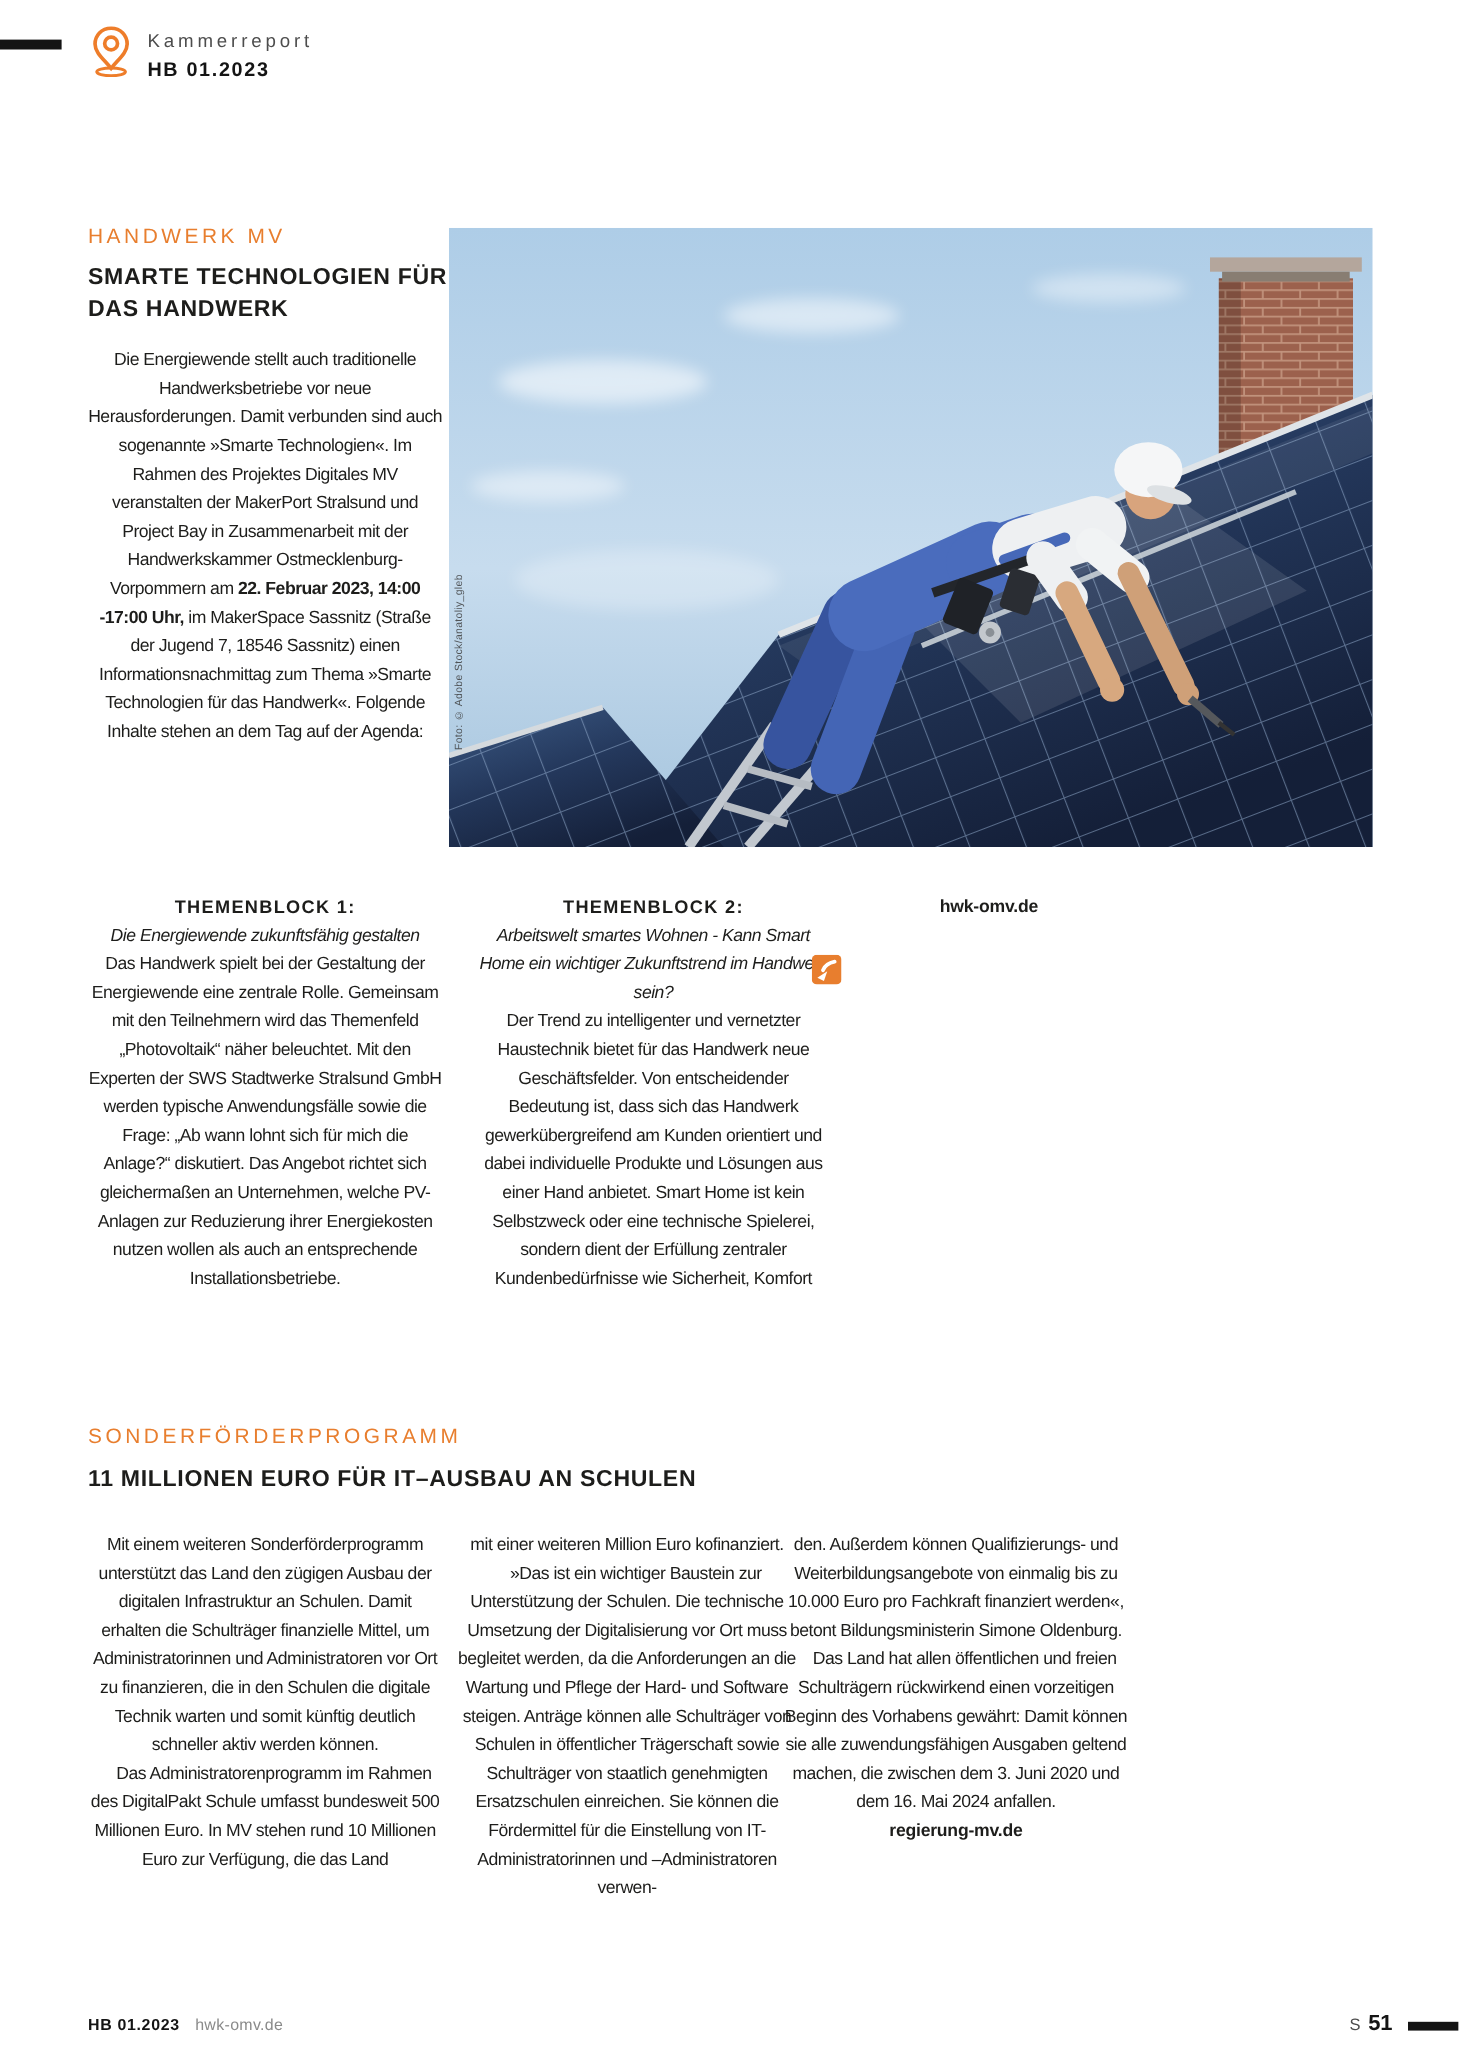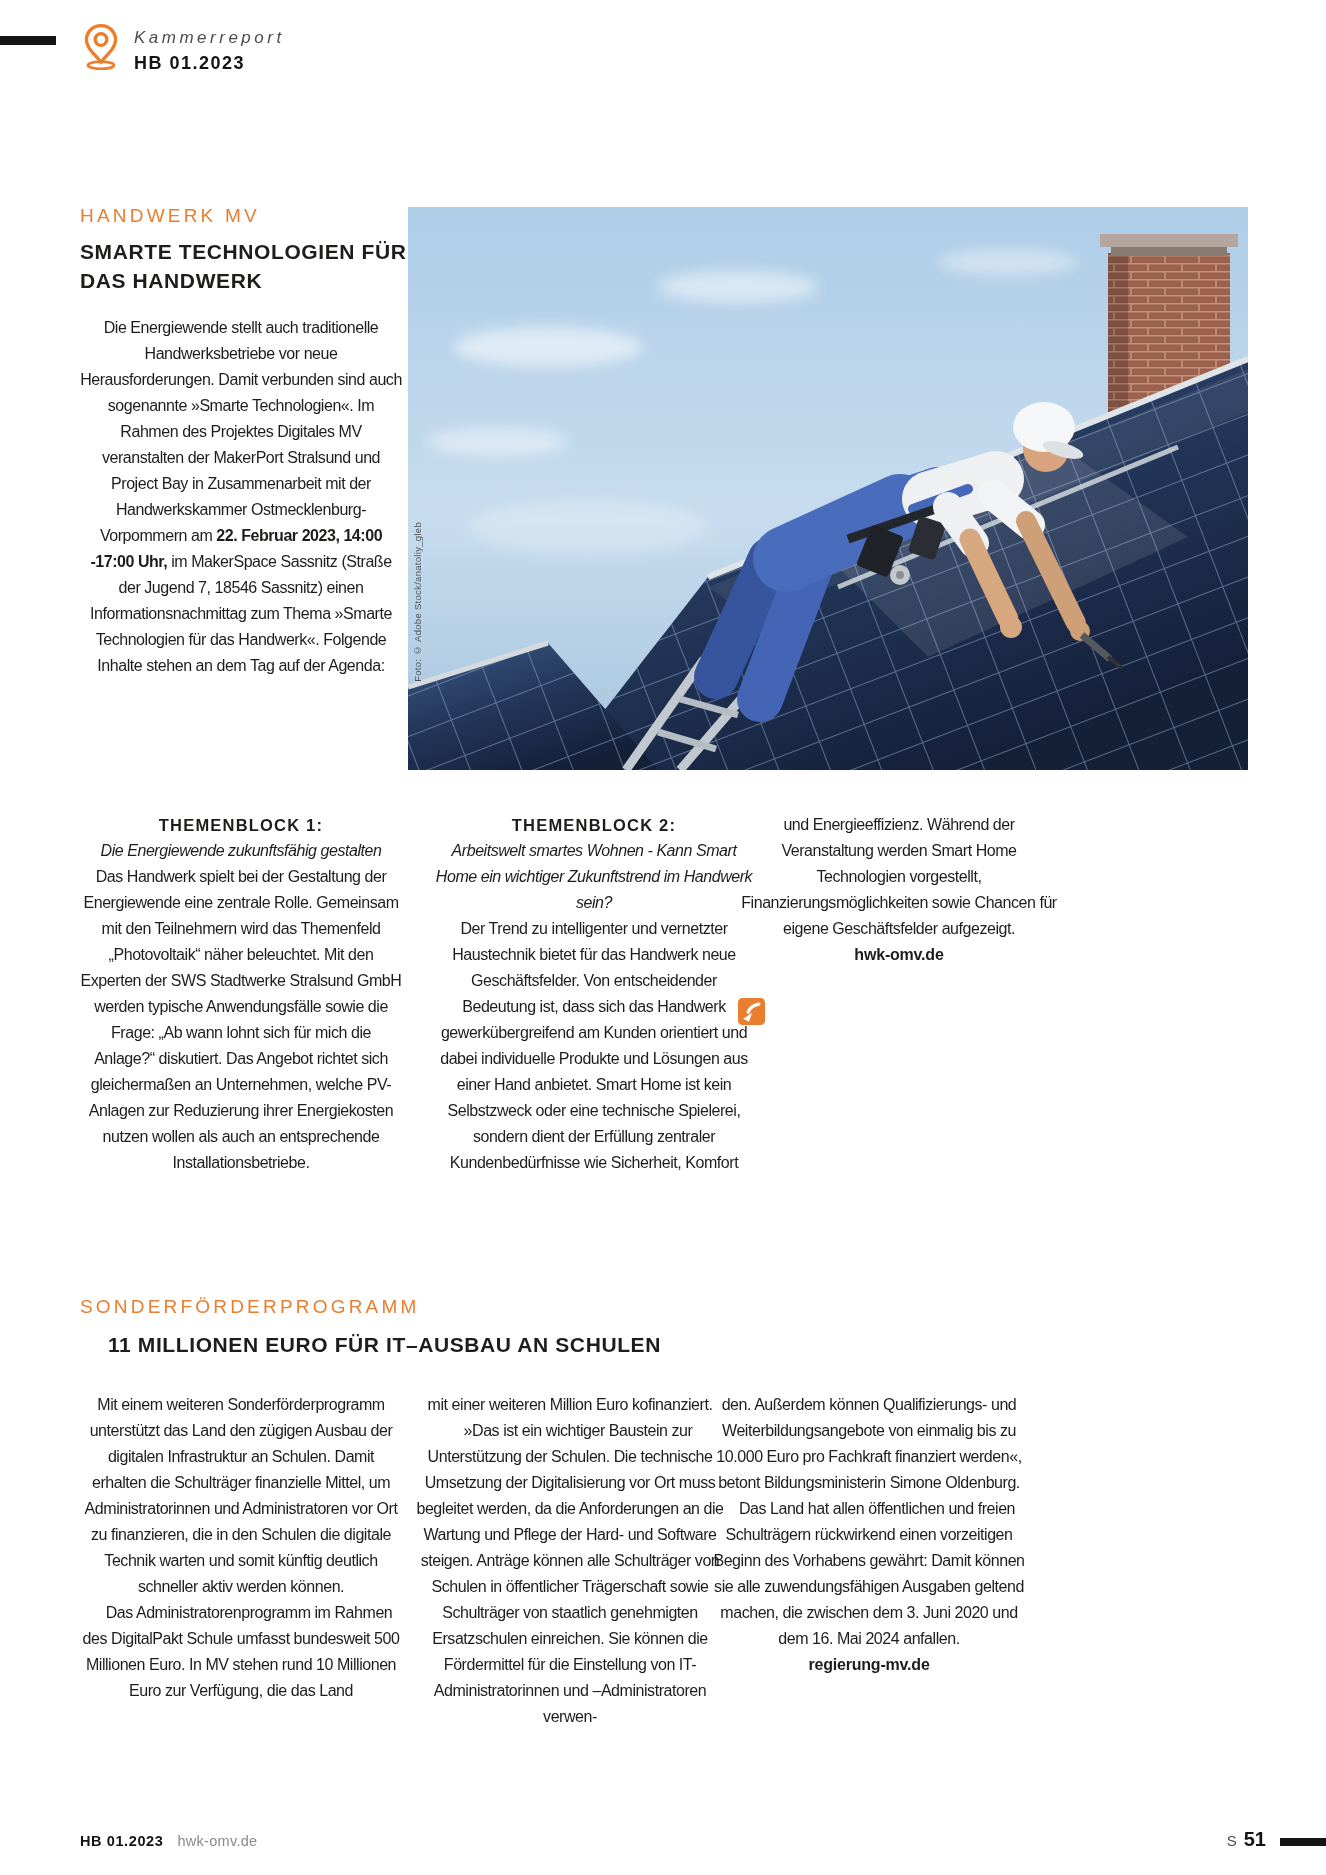--- a/index.html
+++ b/index.html
@@ -3,21 +3,21 @@
 <meta charset="utf-8">
 <style>
   html,body{margin:0;padding:0;}
   body{width:1326px;height:1875px;background:#ffffff;position:relative;overflow:hidden;
        font-family:"Liberation Sans","DejaVu Sans",sans-serif;color:#1d1d1b;}
   .abs{position:absolute;}
   
   .edge-bar-left{left:0;top:36px;width:56px;height:9px;background:#141414;}
   .logo-wrap{left:80px;top:22px;display:flex;align-items:flex-start;gap:12px;}
   .logo-pin{width:42px;height:48px;}
-  .brand-line{color:#4d4d4d;font-size:17px;letter-spacing:3.5px;padding-top:6px;font-style:italic;}
+  .brand-line{color:#4d4d4d;font-size:17px;letter-spacing:3.5px;padding-top:6px;}
   .issue-line{color:#141414;font-size:18px;font-weight:bold;letter-spacing:1.5px;margin-top:5px;}
   
   .kicker{color:#e87e2e;font-size:19px;letter-spacing:3.2px;font-weight:400;}
   .headline{color:#1d1d1b;font-size:21px;font-weight:bold;letter-spacing:.6px;line-height:29px;}
   .col{width:322px;font-size:16px;line-height:26px;letter-spacing:-0.45px;}
   .col p{margin:0;text-align:center;}
   .col p.indent{text-indent:16px;}
   .block-head{font-weight:bold;letter-spacing:1.2px;font-size:16.5px;}
   .lede{font-style:italic;}
   .boldlink{font-weight:bold;letter-spacing:-0.2px;}
@@ -151,33 +151,32 @@
   <p class="block-head">THEMENBLOCK 1:</p>
   <p class="lede">Die Energiewende zukunftsfähig gestalten</p>
   <p>Das Handwerk spielt bei der Gestaltung der Energiewende eine zentrale Rolle. Gemeinsam mit den Teilnehmern wird das Themenfeld „Photovoltaik“ näher beleuchtet. Mit den Experten der SWS Stadtwerke Stralsund GmbH werden typische Anwendungsfälle sowie die Frage: „Ab wann lohnt sich für mich die Anlage?“ diskutiert. Das Angebot richtet sich gleichermaßen an Unternehmen, welche PV-Anlagen zur Reduzierung ihrer Energiekosten nutzen wollen als auch an entsprechende Installationsbetriebe.</p>
 </div>
 <div class="abs col" style="left:433px;top:812px;">
   <p class="block-head">THEMENBLOCK 2:</p>
   <p class="lede">Arbeitswelt smartes Wohnen - Kann Smart Home ein wichtiger Zukunftstrend im Handwerk sein?</p>
   <p>Der Trend zu intelligenter und vernetzter Haustechnik bietet für das Handwerk neue Geschäftsfelder. Von entscheidender Bedeutung ist, dass sich das Handwerk gewerkübergreifend am Kunden orientiert und dabei individuelle Produkte und Lösungen aus einer Hand anbietet. Smart Home ist kein Selbstzweck oder eine technische Spielerei, sondern dient der Erfüllung zentraler Kundenbedürfnisse wie Sicherheit, Komfort</p>
 </div>
 <div class="abs col" style="left:738px;top:812px;">
-  <p>und Energieeffizienz. Während der Veranstaltung werden Smart Home Technologien vorgestellt, Finanzierungsmöglichkeiten sowie Chancen für eigene Geschäftsfelder aufgezeigt.</p>
   <p class="boldlink">hwk-omv.de</p>
   <div class="note">
     <svg class="note-icon" viewBox="0 0 24 24">
       <rect width="24" height="24" rx="4" fill="#e87e2e"></rect>
       <path d="M18.5 5.5 C13.5 6.5, 10.5 8.5, 9 12.5" stroke="#ffffff" stroke-width="3" fill="none" stroke-linecap="round"></path>
       <path d="M4.5 18.5 L12.5 13.2 L9.8 21.2 Z" fill="#ffffff"></path>
     </svg>
   </div>
 </div>
 
 <div class="abs kicker" style="left:80px;top:1296px;">SONDERFÖRDERPROGRAMM</div>
-<div class="abs headline" style="left:80px;top:1330px;width:900px;margin-left:28px;">11 MILLIONEN EURO FÜR IT–AUSBAU AN SCHULEN</div>
+<div class="abs headline" style="left:80px;top:1330px;width:900px;">11 MILLIONEN EURO FÜR IT–AUSBAU AN SCHULEN</div>
 
 <div class="abs col" style="left:80px;top:1392px;">
   <p>Mit einem weiteren Sonderförderprogramm unterstützt das Land den zügigen Ausbau der digitalen Infrastruktur an Schulen. Damit erhalten die Schulträger finanzielle Mittel, um Administratorinnen und Administratoren vor Ort zu finanzieren, die in den Schulen die digitale Technik warten und somit künftig deutlich schneller aktiv werden können.</p>
   <p class="indent">Das Administratorenprogramm im Rahmen des DigitalPakt Schule umfasst bundesweit 500 Millionen Euro. In MV stehen rund 10 Millionen Euro zur Verfügung, die das Land</p>
 </div>
 <div class="abs col" style="left:409px;top:1392px;">
   <p>mit einer weiteren Million Euro kofinanziert.</p>
   <p class="indent">»Das ist ein wichtiger Baustein zur Unterstützung der Schulen. Die technische Umsetzung der Digitalisierung vor Ort muss begleitet werden, da die Anforderungen an die Wartung und Pflege der Hard- und Software steigen. Anträge können alle Schulträger von Schulen in öffentlicher Trägerschaft sowie Schulträger von staatlich genehmigten Ersatzschulen einreichen. Sie können die Fördermittel für die Einstellung von IT-Administratorinnen und –Administratoren verwen-</p>
 </div>
 <div class="abs col" style="left:708px;top:1392px;">

